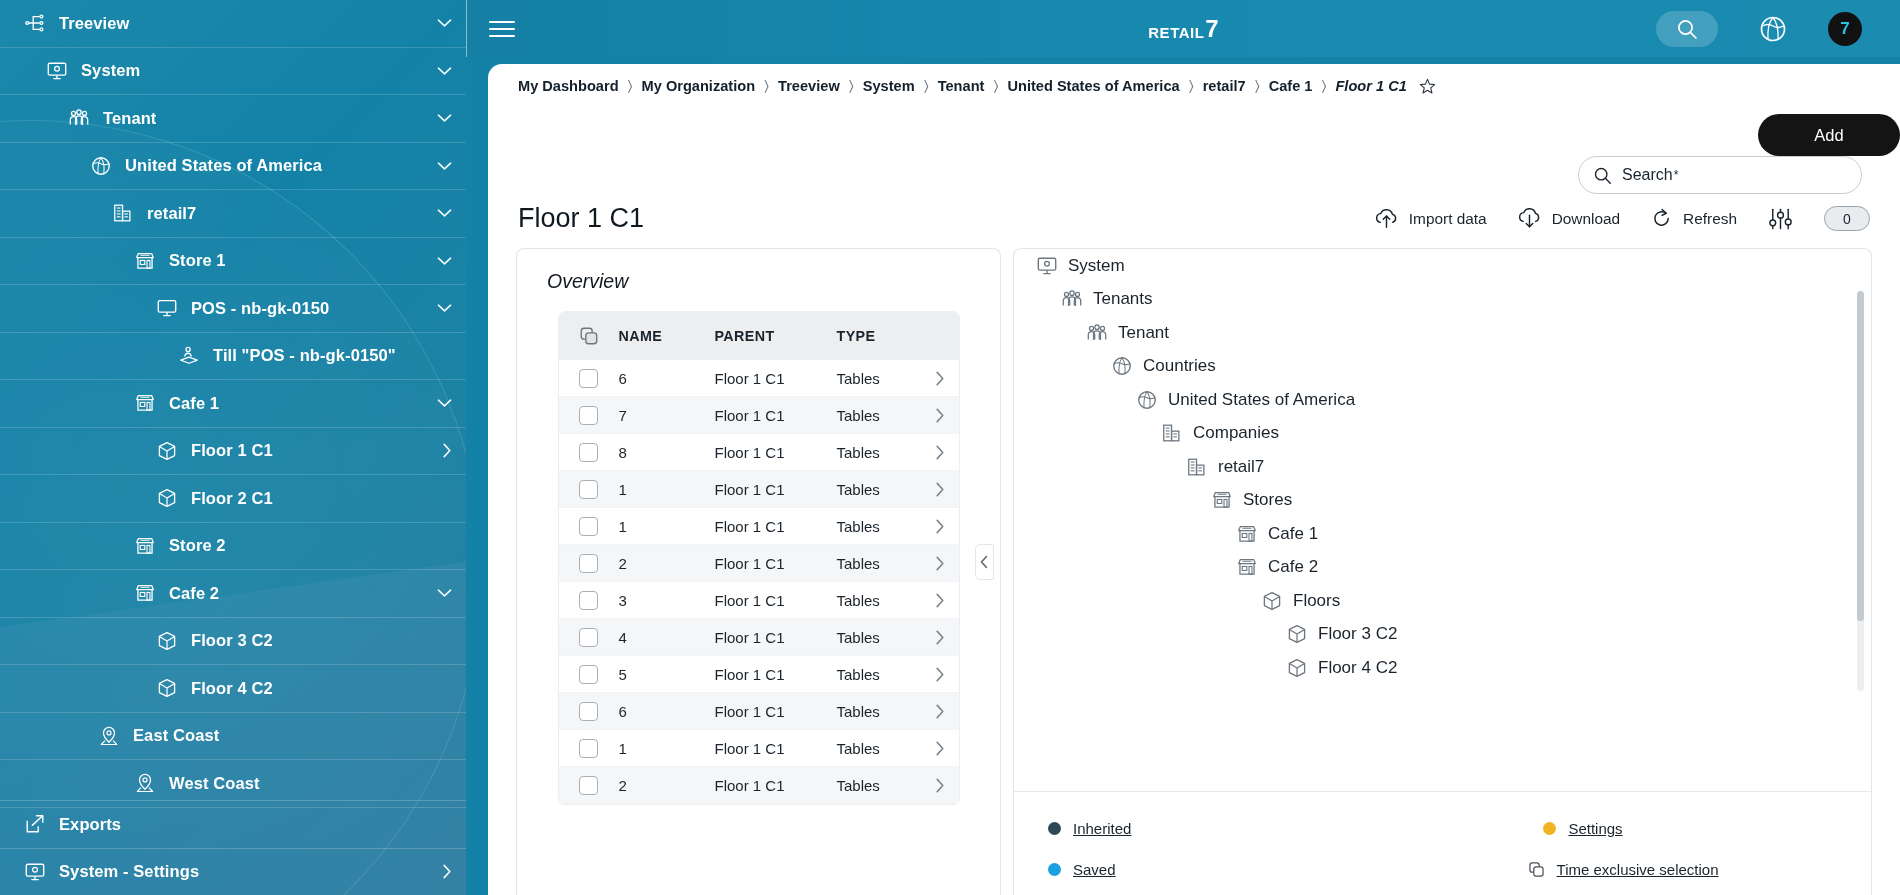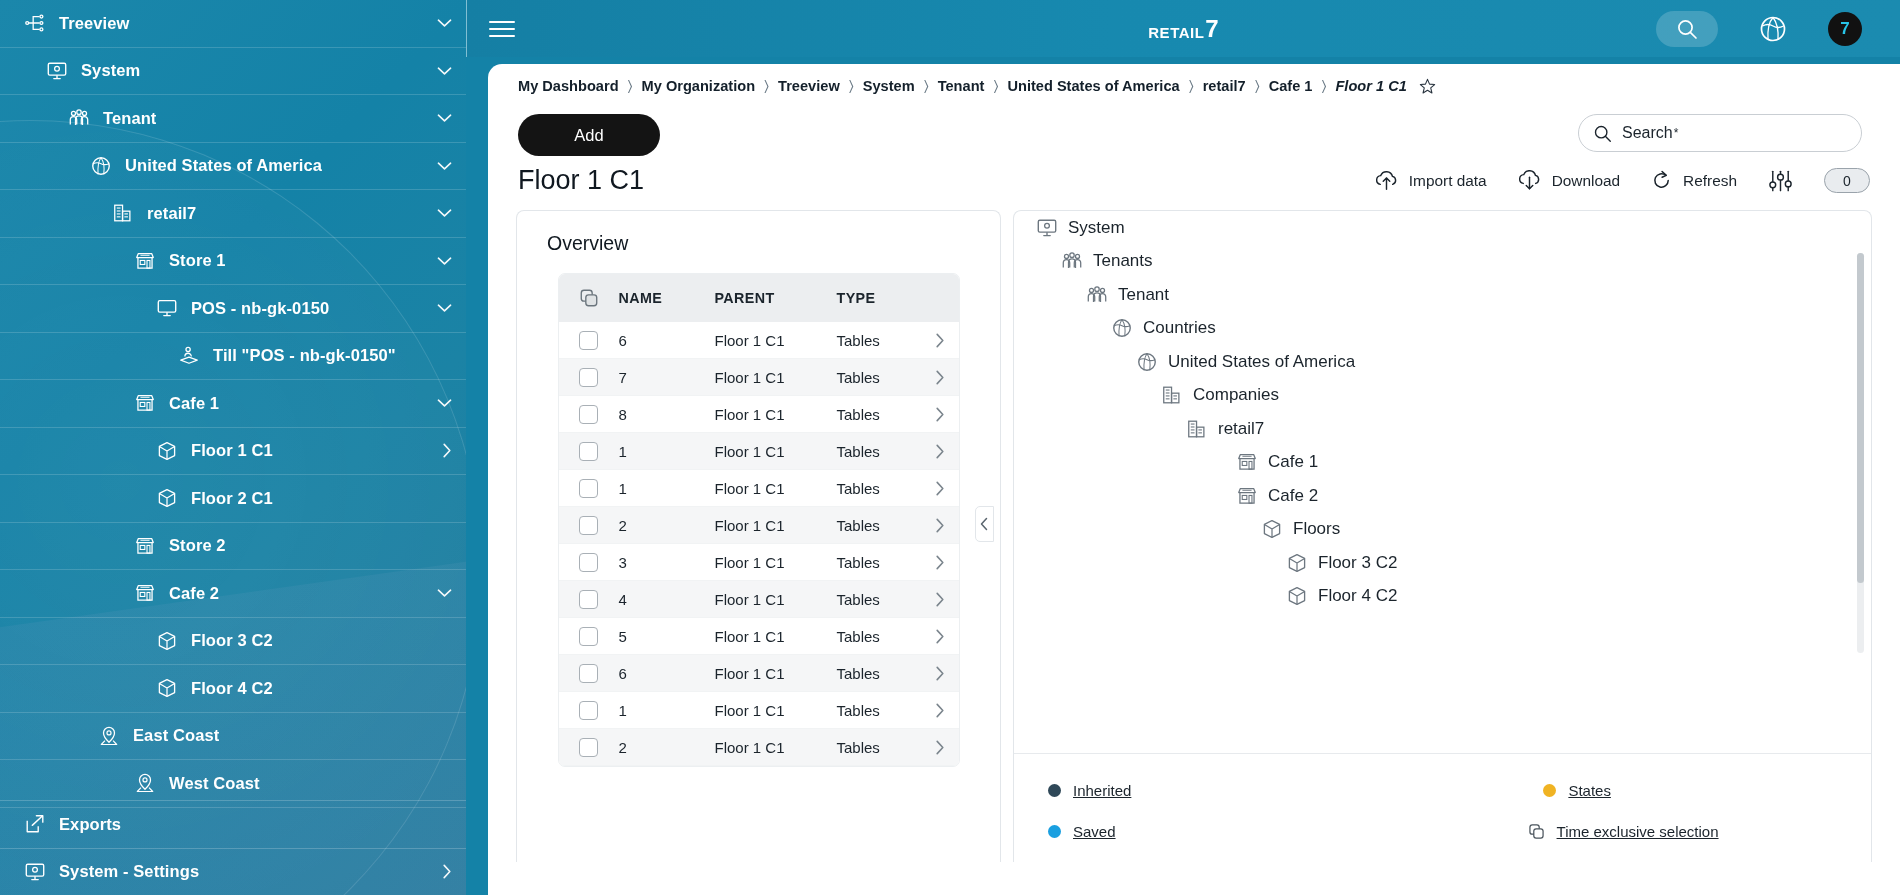--- a/index.html
+++ b/index.html
@@ -87,21 +87,21 @@
   }
   .breadcrumb {
     display:flex; align-items:center; height: 44px;
     padding-left: 30px; font-size:14.6px; color:#14202b; gap:0px;
   }
   .crumb { font-weight:700; white-space:nowrap; cursor:pointer; }
   .crumb.current { font-style: italic; font-weight:700; }
   .crumb-sep { color:#6a7a86; margin: 0 9px; font-weight:400; font-size:15px; }
   .star { margin-left: 12px; cursor:pointer; }
 
-  .toolbar-row { display:flex; align-items:flex-start; padding: 6px 0 0 0; }
+  .toolbar-row { display:flex; align-items:flex-end; padding: 6px 0 0 0; flex-direction: column; }
   .btn-add {
     margin-left: 30px; background:#141414; color:#fff; border:none;
     width: 142px; height: 42px; border-radius: 21px; cursor:pointer;
     font-size: 16.5px; font-family:"Liberation Sans", sans-serif;
   }
   .search-box {
     margin-left:auto; margin-right: 38px;
     width: 284px; height: 38px; border:1px solid #c9ced3; border-radius:19px;
     display:flex; align-items:center; padding: 0 14px; cursor:text; background:#fff;
   }
@@ -121,21 +121,21 @@
     font-size: 14px; color:#1b242c; cursor:pointer;
   }
 
   
   .panels { display:flex; margin-top: 14px; height: 652px; position:relative; }
   .panel-left {
     width: 485px; flex: 0 0 485px; margin-left: 28px;
     border: 1px solid #e2e6ea; border-radius: 8px 8px 0 0; border-bottom:none;
     background:#fff; overflow:hidden;
   }
-  .panel-hd { font-size:19.5px; color:#101820; padding: 21px 0 18px 30px; }
+  .panel-hd { font-size:19.5px; color:#101820; padding: 21px 0 18px 30px; font-style: italic; }
   .tbl { width: 402px; margin: 0 auto; border-radius:7px; overflow:hidden; border:1px solid #eceff1;}
   .tbl-head {
     display:flex; align-items:center; height: 48px; background:#eceef0;
     font-size:14.3px; font-weight:700; color:#1b242c; letter-spacing:.4px;
   }
   .tbl-row {
     display:flex; align-items:center; height: 37px; font-size:15px; color:#1b242c;
     border-bottom: 1px solid #f1f3f4; cursor:pointer;
   }
   .tbl-row:nth-child(even) { background:#f5f6f7; }
@@ -836,20 +836,32 @@
         <line x1="5.2" y1="6.6" x2="9.3" y2="6.6" stroke="#6d7780" stroke-width="1.2"></line>
         <line x1="5.2" y1="9.8" x2="9.3" y2="9.8" stroke="#6d7780" stroke-width="1.2"></line>
         <line x1="5.2" y1="13" x2="9.3" y2="13" stroke="#6d7780" stroke-width="1.2"></line>
         <line x1="5.2" y1="16.2" x2="9.3" y2="16.2" stroke="#6d7780" stroke-width="1.2"></line>
         <line x1="13.5" y1="13" x2="17.4" y2="13" stroke="#6d7780" stroke-width="1.2"></line>
         <line x1="13.5" y1="16.2" x2="17.4" y2="16.2" stroke="#6d7780" stroke-width="1.2"></line>
                     </svg>
                   </span>
                   <span>retail7</span>
                 </div>
+                <div class="tree-node" style="padding-left: 197px;">
+                  <span class="tico">
+                    <svg width="22" height="22" viewBox="0 0 24 24">
+                      <path d="M3 8.2 4.6 4h14.8L21 8.2z" fill="none" stroke="#6d7780" stroke-width="1.4" stroke-linejoin="round"></path>
+        <path d="M4.3 8.2v11.6h15.4V8.2" fill="none" stroke="#6d7780" stroke-width="1.4"></path>
+        <rect x="6.8" y="11.4" width="5" height="4.4" fill="none" stroke="#6d7780" stroke-width="1.2"></rect>
+        <rect x="14.2" y="11.4" width="3.2" height="8.4" fill="none" stroke="#6d7780" stroke-width="1.2"></rect>
+        <line x1="7" y1="5.8" x2="17" y2="5.8" stroke="#6d7780" stroke-width="1"></line>
+                    </svg>
+                  </span>
+                  <span>Stores</span>
+                </div>
                 <div class="tree-node" style="padding-left: 222px;">
                   <span class="tico">
                     <svg width="22" height="22" viewBox="0 0 24 24">
                       <path d="M3 8.2 4.6 4h14.8L21 8.2z" fill="none" stroke="#6d7780" stroke-width="1.4" stroke-linejoin="round"></path>
         <path d="M4.3 8.2v11.6h15.4V8.2" fill="none" stroke="#6d7780" stroke-width="1.4"></path>
         <rect x="6.8" y="11.4" width="5" height="4.4" fill="none" stroke="#6d7780" stroke-width="1.2"></rect>
         <rect x="14.2" y="11.4" width="3.2" height="8.4" fill="none" stroke="#6d7780" stroke-width="1.2"></rect>
         <line x1="7" y1="5.8" x2="17" y2="5.8" stroke="#6d7780" stroke-width="1"></line>
                     </svg>
                   </span>
@@ -899,21 +911,21 @@
             <div class="tree-scroll-thumb"></div>
           </div>
           <div class="legend">
             <div class="legend-row">
               <div class="legend-item">
                 <span class="dot" id="dot-inherited" style="background: rgb(47, 72, 88);"></span>
                 <span>Inherited</span>
               </div>
               <div class="legend-item second">
                 <span class="dot" id="dot-unsaved" style="background: rgb(240, 179, 35);"></span>
-                <span>States</span>
+                <span>Settings</span>
               </div>
             </div>
             <div class="legend-row">
               <div class="legend-item">
                 <span class="dot" id="dot-saved" style="background: rgb(26, 159, 224);"></span>
                 <span>Saved</span>
               </div>
               <div class="legend-item second">
                 <span>
                   <svg width="17" height="17" viewBox="0 0 22 22">

